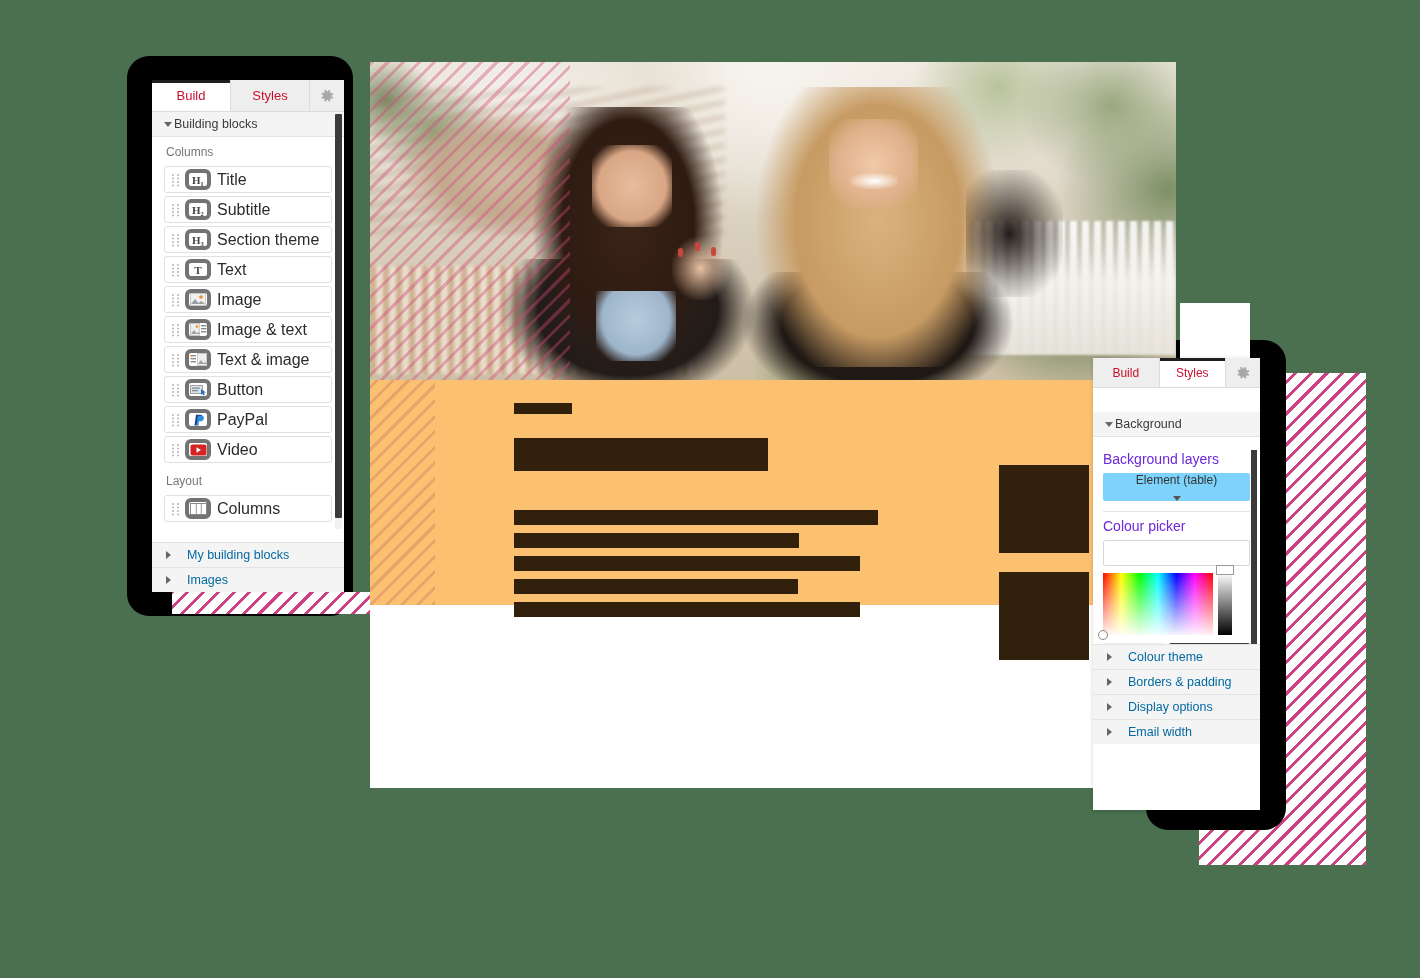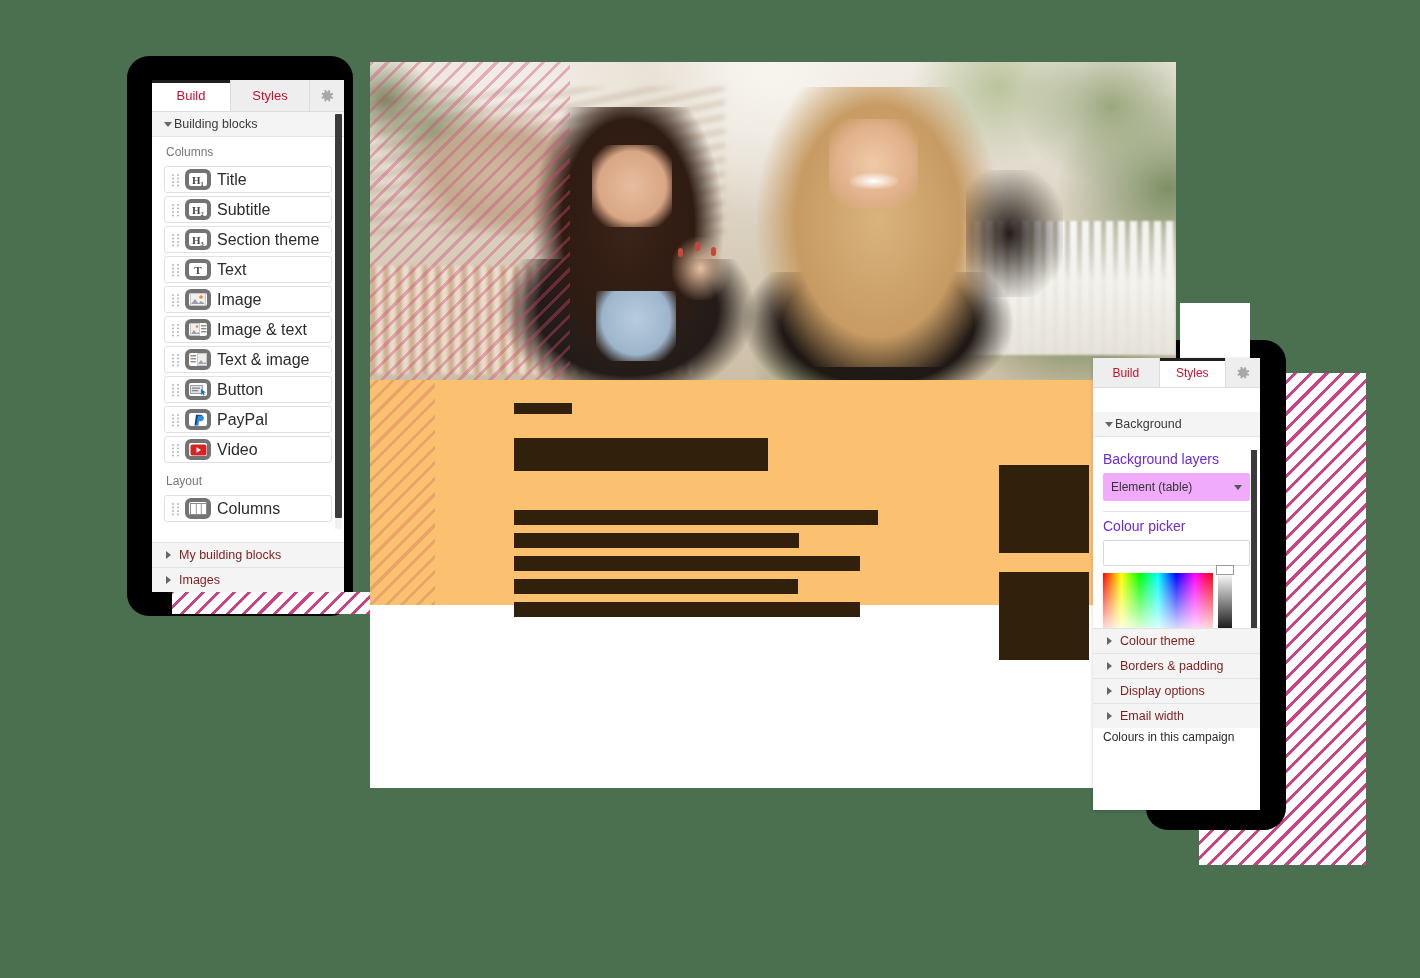--- a/index.html
+++ b/index.html
@@ -205,22 +205,22 @@
   .drag-dots { width:14px; height:16px; margin-left:4px; flex:0 0 14px; }
   .blk-icon {
     width:26px; height:21px; margin:0 6px 0 2px; flex:0 0 26px;
     border:4px solid #737373; border-radius:6px; background:#fff;
     display:flex; align-items:center; justify-content:center;
     font-family:"Liberation Serif", serif; font-size:11px; color:#444; font-weight:bold;
   }
   .blk-label { font-size:16px; color:#2b2b2b; }
 
   .accordion-row {
-    display:flex; align-items:center; gap:8px;
-    height:25px; padding:0 14px; font-size:12.5px; color:#7f1d1d;
+    display:flex; align-items:center; gap:16px;
+    height:25px; padding:0 14px; font-size:12.5px; color:#0369a1;
     background:#f4f4f4; border-top:1px solid #e3e3e3; cursor:pointer;
   }
 
   
   #left-scrollbar {
     position:absolute; right:2px; top:2px; width:7px; height:415px;
     background:#f1f1f1;
   }
   #left-scrollbar .thumb { position:absolute; left:0; top:0; width:7px; height:404px; background:#3b3b3b; border-radius:1px;}
 
@@ -229,23 +229,23 @@
     left:1093px; top:358px; width:167px; height:452px;
     background:#ffffff; overflow:hidden;
     box-shadow: 0 1px 4px rgba(0,0,0,0.18);
   }
   #panel-right .tabbar { height:30px; }
   #panel-right .tab { font-size:12px; }
   .rp-body { position:relative;margin-top:24px; }
   .rp-pad { padding:8px 10px 0 10px; }
   .field-label { font-size:14px; color:#6d28d9; margin:6px 0 6px 0; }
   .select-box {
-    height:28px; background:#f0abfc; border-radius:2px;
+    height:28px; background:#7dd3fc; border-radius:2px;
     display:flex; align-items:center; padding:0 8px;
-    font-size:12px; color:#333; justify-content:space-between; cursor:pointer;
+    font-size:12px; color:#333; justify-content:space-between; cursor:pointer;flex-direction:column;
   }
   .sel-caret { width:0;height:0;border-left:4px solid transparent;border-right:4px solid transparent;border-top:5px solid #555;}
   .hr { height:1px; background:#e4e4e4; margin:10px 0 2px 0; }
 
   .cp-input {
     height:26px; border:1px solid #d8d8d8; background:#fff; border-radius:2px; margin-top:2px; cursor:text;
   }
   .cp-wrap { display:flex; gap:5px; margin-top:7px; position:relative; }
   .cp-sat {
     width:110px; height:62px; position:relative; cursor:crosshair;
@@ -277,21 +277,21 @@
   .chk-row { display:flex; gap:5px; margin-top:9px; align-items:flex-start; }
   .chk { width:10px; height:10px; border:1px solid #888; background:#fff; margin-top:2px; flex:0 0 10px; cursor:pointer;}
   .chk-label { font-size:12px; color:#2b2b2b; line-height:14px; }
   .campaign-label { font-size:12px; color:#2b2b2b; margin-top:12px; }
 
   #right-scrollbar {
     position:absolute; right:3px; top:38px; width:6px; height:270px; background:#f3f3f3;
   }
   #right-scrollbar .thumb { position:absolute; left:0; top:0; width:6px; height:253px; background:#3b3b3b; }
 
-  .rp-accordions { position:absolute; left:0; right:0; bottom:16px; }
+  .rp-accordions { position:absolute; left:0; right:0; bottom:0; }
 
   
   #white-chip { left:1180px; top:303px; width:70px; height:66px; background:#ffffff; }
 </style>
 </head>
 <body>
 
 <div id="stage">
 
   <div class="abs hatch" id="right-hatch"></div>

